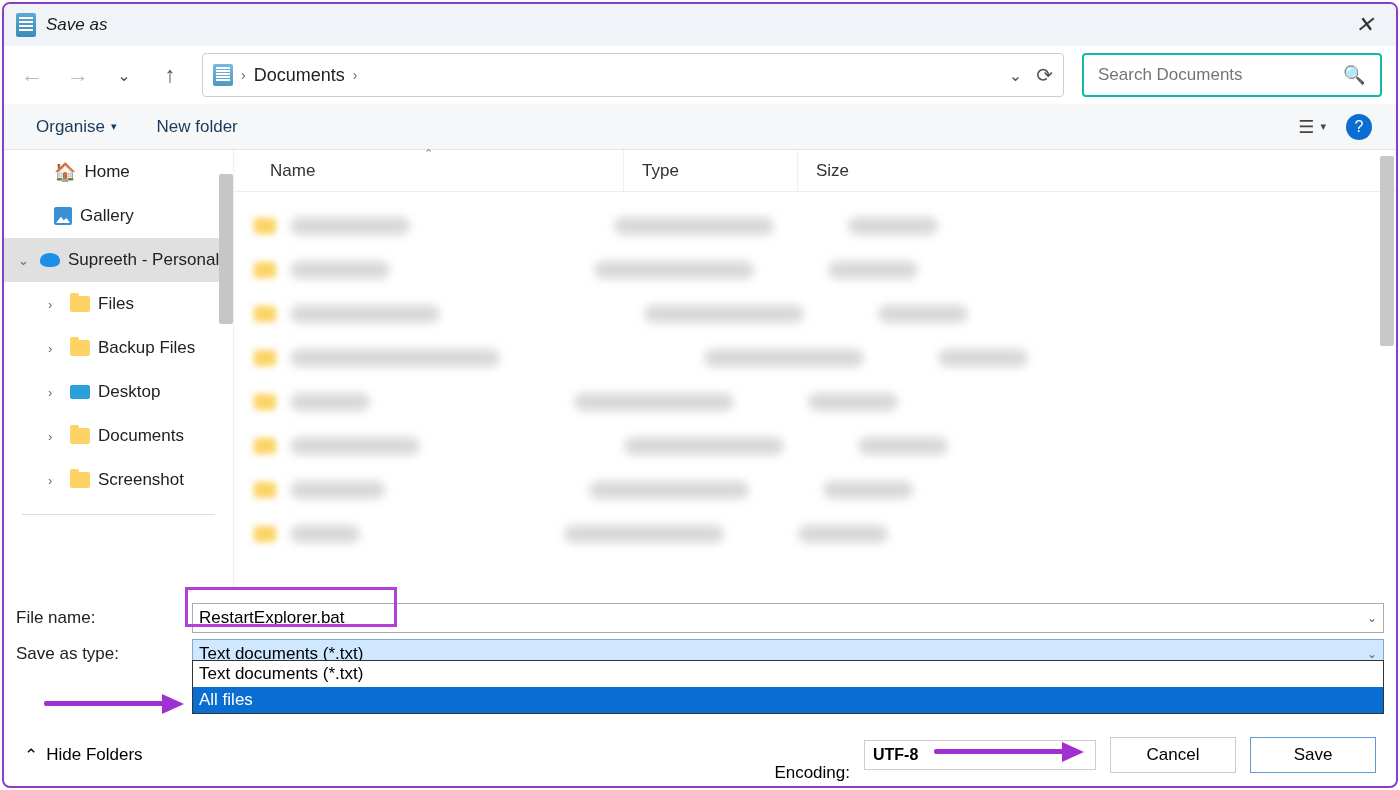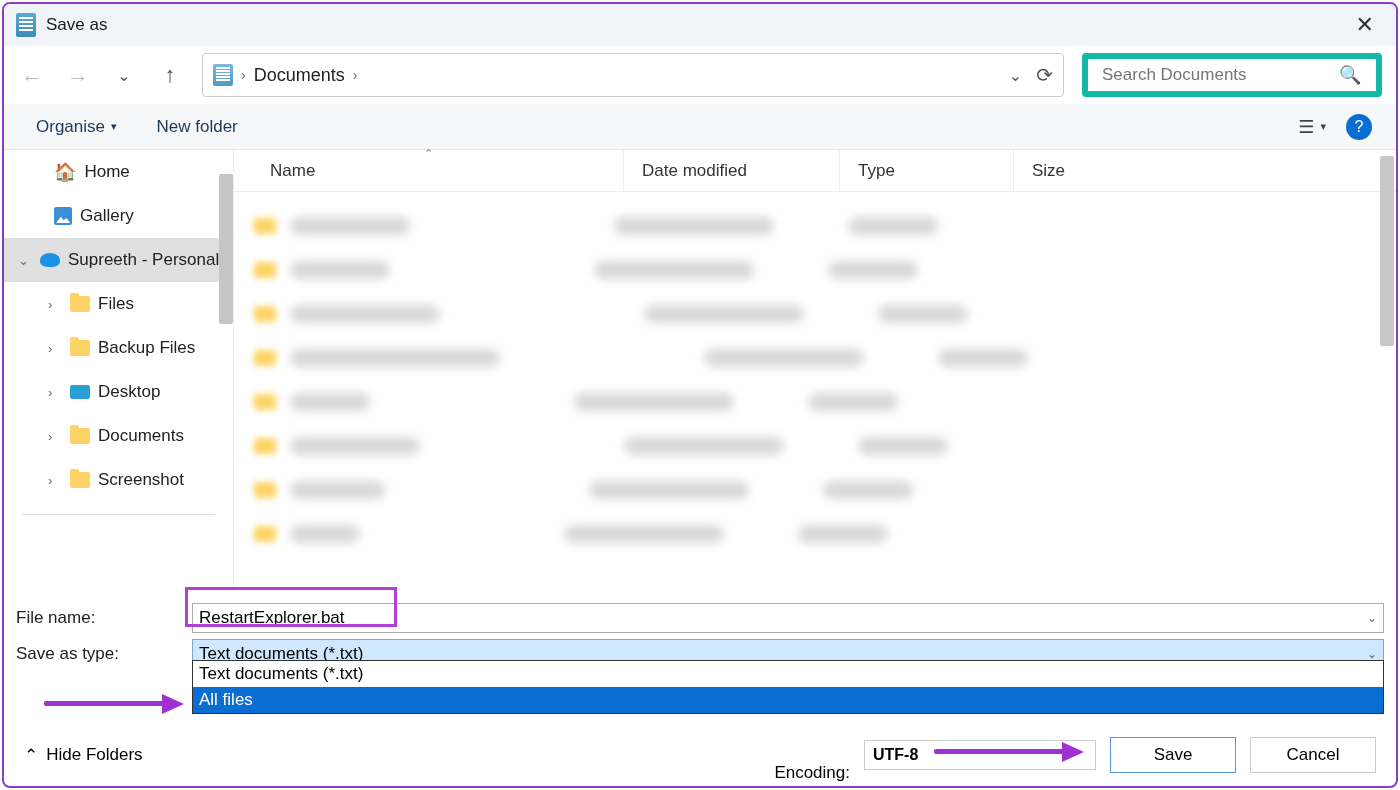--- a/index.html
+++ b/index.html
@@ -6,20 +6,21 @@
 body { background: #fff; width: 1400px; height: 790px; overflow: hidden; position: relative; }
 
 .window {
   width: 1396px; height: 786px; margin: 2px; border: 2px solid #8b3dc9;
   border-radius: 8px; background: #fff; position: relative; overflow: hidden;
 }
 
 .titlebar {
   display: flex; align-items: center; height: 42px; padding: 0 12px;
   background: #f0f4f8;
+  font-style: italic;
 }
 .titlebar .app-icon { width: 20px; height: 24px; margin-right: 10px; background: linear-gradient(#5ba9d6,#3e8abb); border-radius: 2px; position: relative; }
 .titlebar .app-icon::before { content:''; position:absolute; left:3px; right:3px; top:4px; height:2px; background:#fff; box-shadow: 0 4px 0 #fff, 0 8px 0 #fff, 0 12px 0 #fff; }
 .titlebar .title { font-size: 17px; color: #1a1a1a; }
 .titlebar .close { margin-left: auto; font-size: 22px; color: #333; cursor: pointer; padding: 4px 10px; }
 
 .navbar {
   display: flex; align-items: center; height: 58px; padding: 0 14px; gap: 18px;
 }
 .navbar .nav-btn { width: 28px; height: 28px; display:flex; align-items:center; justify-content:center; color:#555; cursor:pointer; font-size:22px; }
@@ -29,21 +30,21 @@
   display: flex; align-items: center; padding: 0 10px; gap: 8px;
 }
 .address-bar .small-icon { width: 20px; height: 22px; background: linear-gradient(#7ab8dd,#4f99c4); border-radius: 2px; position:relative; }
 .address-bar .small-icon::before { content:''; position:absolute; left:3px; right:3px; top:3px; height:1.5px; background:#fff; box-shadow: 0 3px 0 #fff, 0 6px 0 #fff, 0 9px 0 #fff, 0 12px 0 #fff; }
 .address-bar .chevron { color: #666; font-size: 14px; }
 .address-bar .crumb { font-size: 18px; color: #222; }
 .address-bar .spacer { flex: 1; }
 .address-bar .dropdown-ico { color: #555; font-size: 16px; margin-right: 6px; }
 .address-bar .refresh-ico { color: #555; font-size: 20px; }
 .search-box {
-  width: 300px; height: 44px; border: 6px solid #14b8a6; border-radius: 4px;
+  width: 300px; height: 44px; border: 2px solid #14b8a6; border-radius: 4px;
   display: flex; align-items: center; padding: 0 14px;
 }
 .search-box input { flex:1; border:none; outline:none; font-size: 17px; color:#666; background:transparent; }
 .search-box .search-ico { color: #444; font-size: 18px; }
 
 .toolbar {
   display: flex; align-items: center; height: 46px; padding: 0 24px;
   background: #f5f7f9; border-bottom: 1px solid #e5e5e5;
 }
 .toolbar .tbtn { font-size: 17px; color: #1a3a5a; cursor:pointer; padding: 4px 8px; display:flex; align-items:center; gap:6px; }
@@ -226,21 +227,20 @@
       <div class="divider"></div>
       <div class="sb-scroll"></div>
     </div>
 
     <div class="content">
       <div class="col-headers">
         <div class="c-name">
           <span class="sort-ico">⌃</span>
           <span>Name</span>
         </div>
-        <div class="c-date">Date modified</div>
         <div class="c-type">Type</div>
         <div class="c-size">Size</div>
       </div>
       <div class="blur-rows">
         <div class="blur-row">
             <div class="fico"></div>
             <div class="b1 bn" style="width:120px;"></div>
             <div class="b1 bd"></div>
             <div class="b1 bt"></div>
           </div>
@@ -323,22 +323,22 @@
   </div>
 
   <div class="footer">
     <div class="hide-btn">
       <span>⌃</span>
       <span>Hide Folders</span>
     </div>
     <div class="fspacer"></div>
     <div class="enc-lbl">Encoding:</div>
     <div class="enc-field">UTF-8</div>
+    <div class="fbtn">Cancel</div>
     <div class="fbtn primary">Save</div>
-    <div class="fbtn">Cancel</div>
 
     <div class="arrow-annot" style="position:absolute; left:930px; bottom:14px; width:160px; height:24px;">
       <div class="shaft" style="left:0; top:9px; width:130px;"></div>
       <div class="head" style="left:128px; top:2px;"></div>
     </div>
   </div>
 
 </div>
 
 </body></html>

